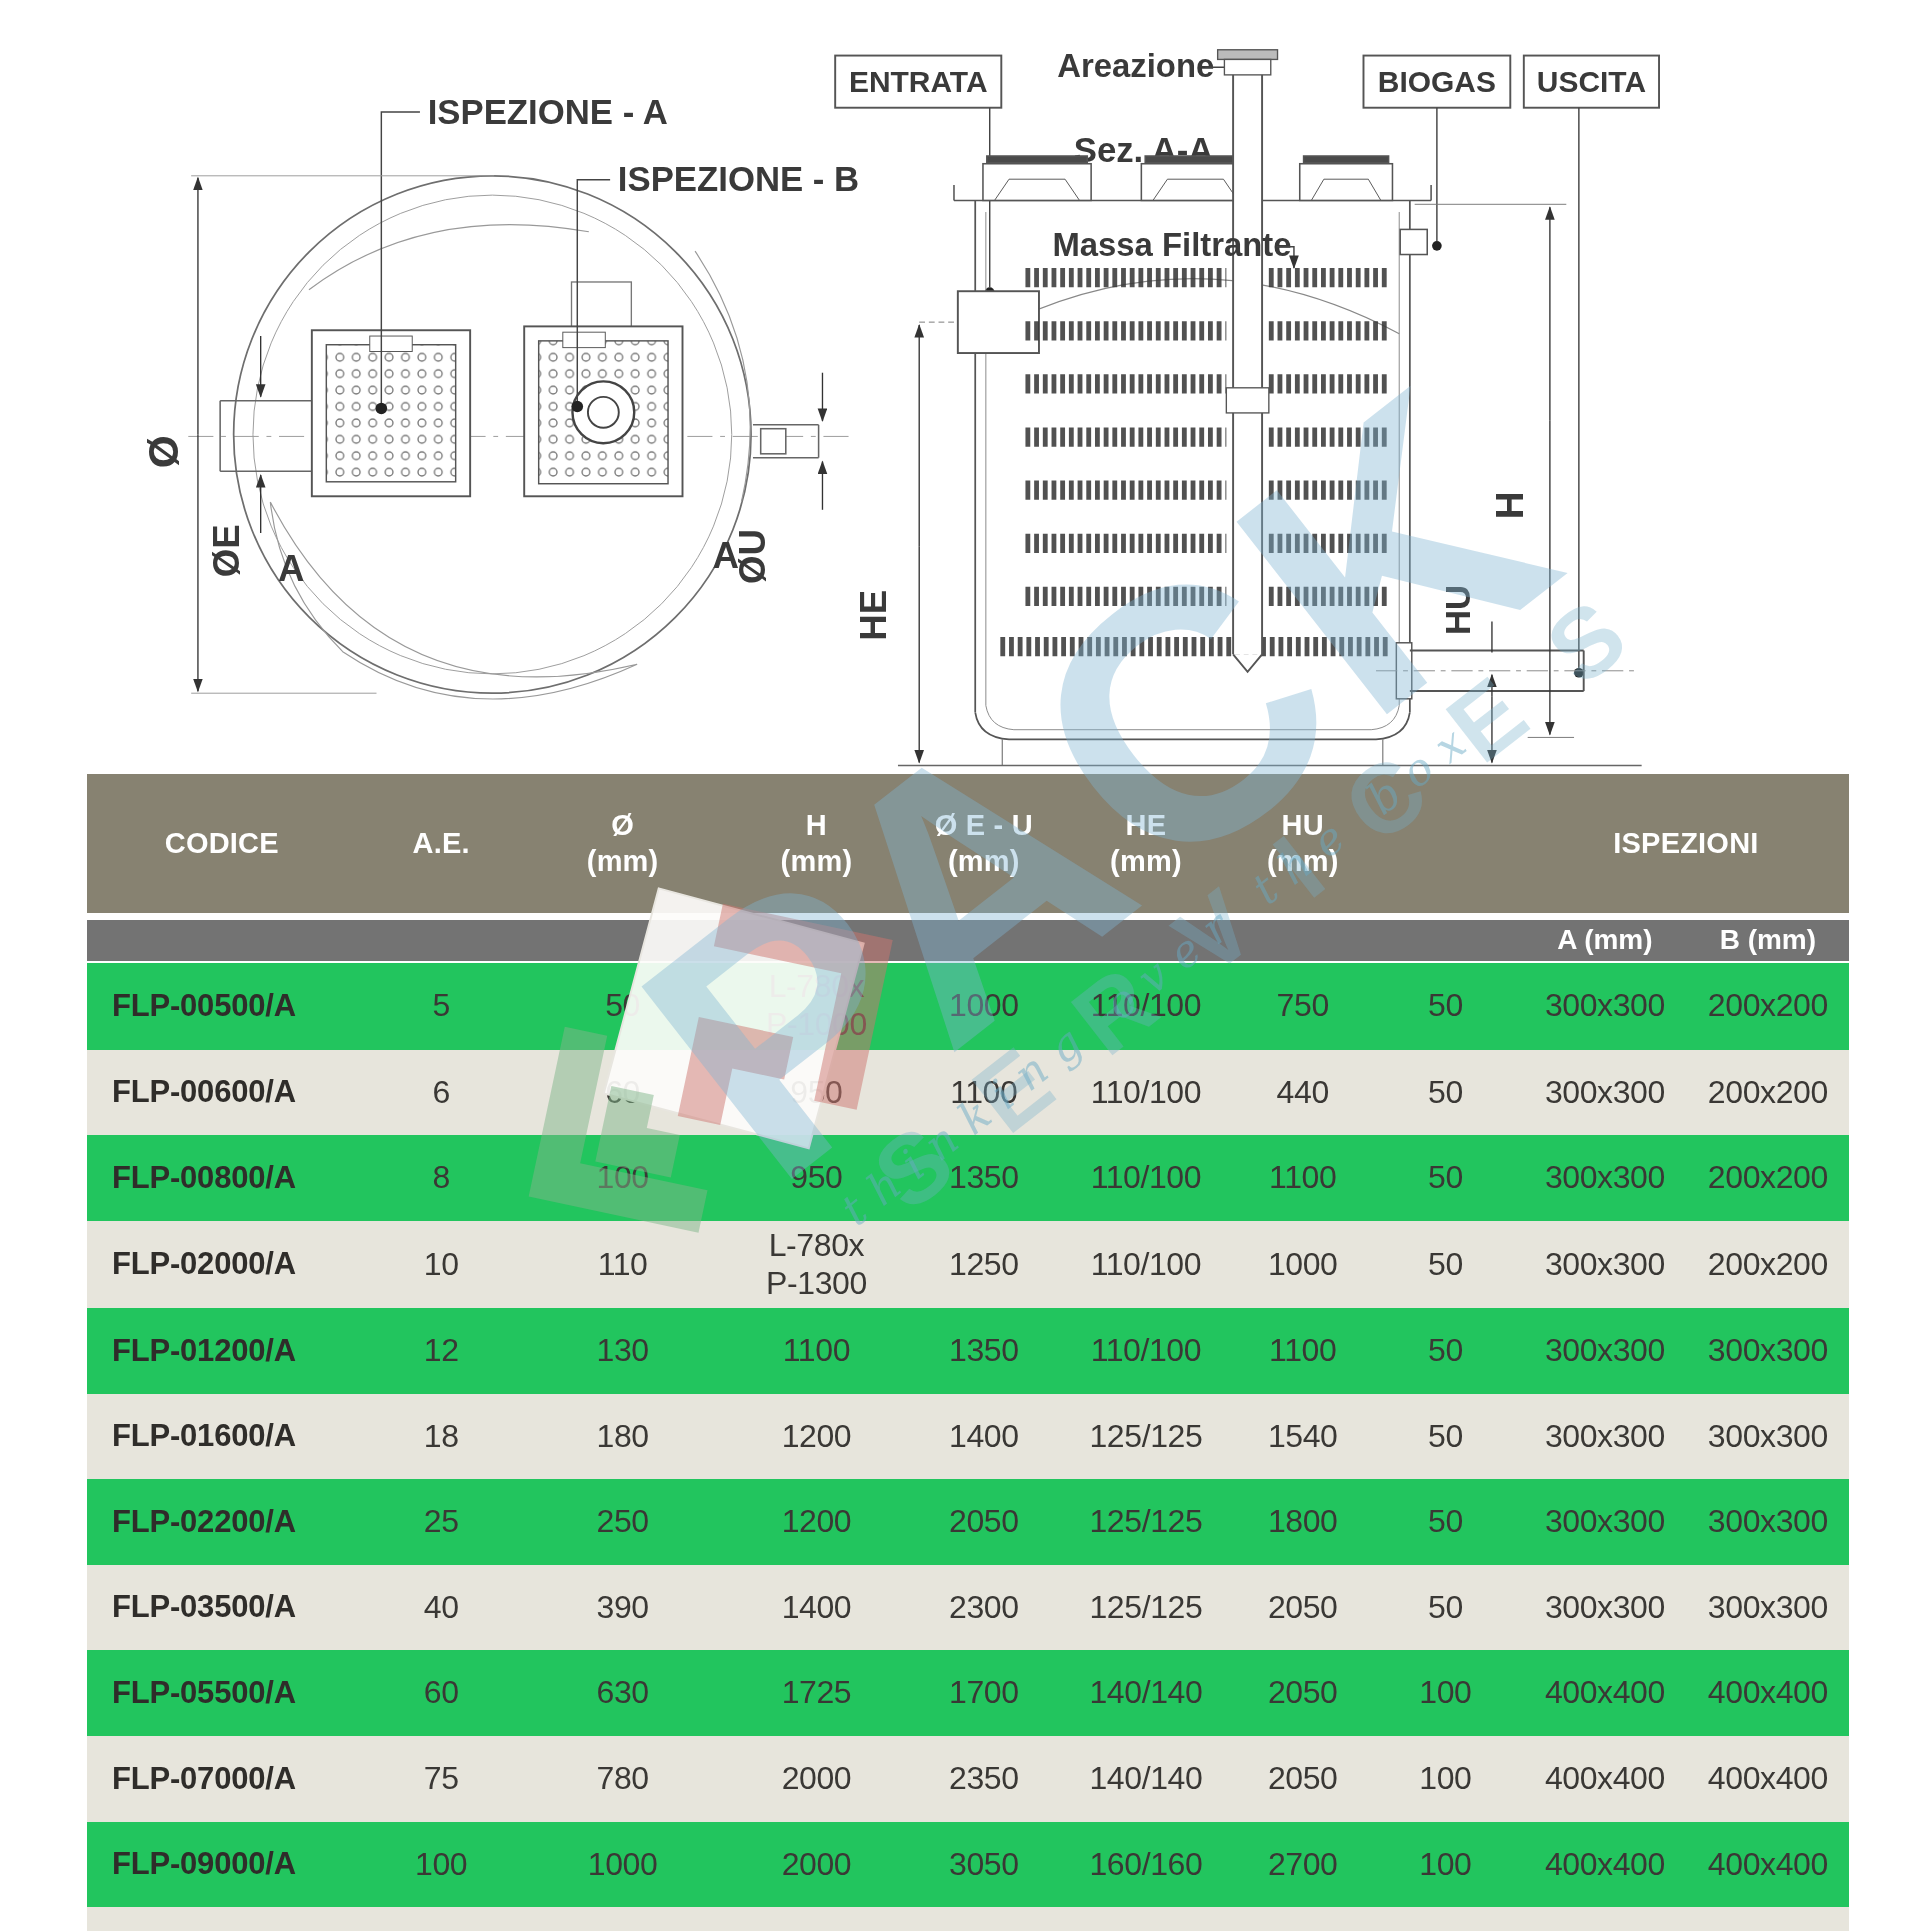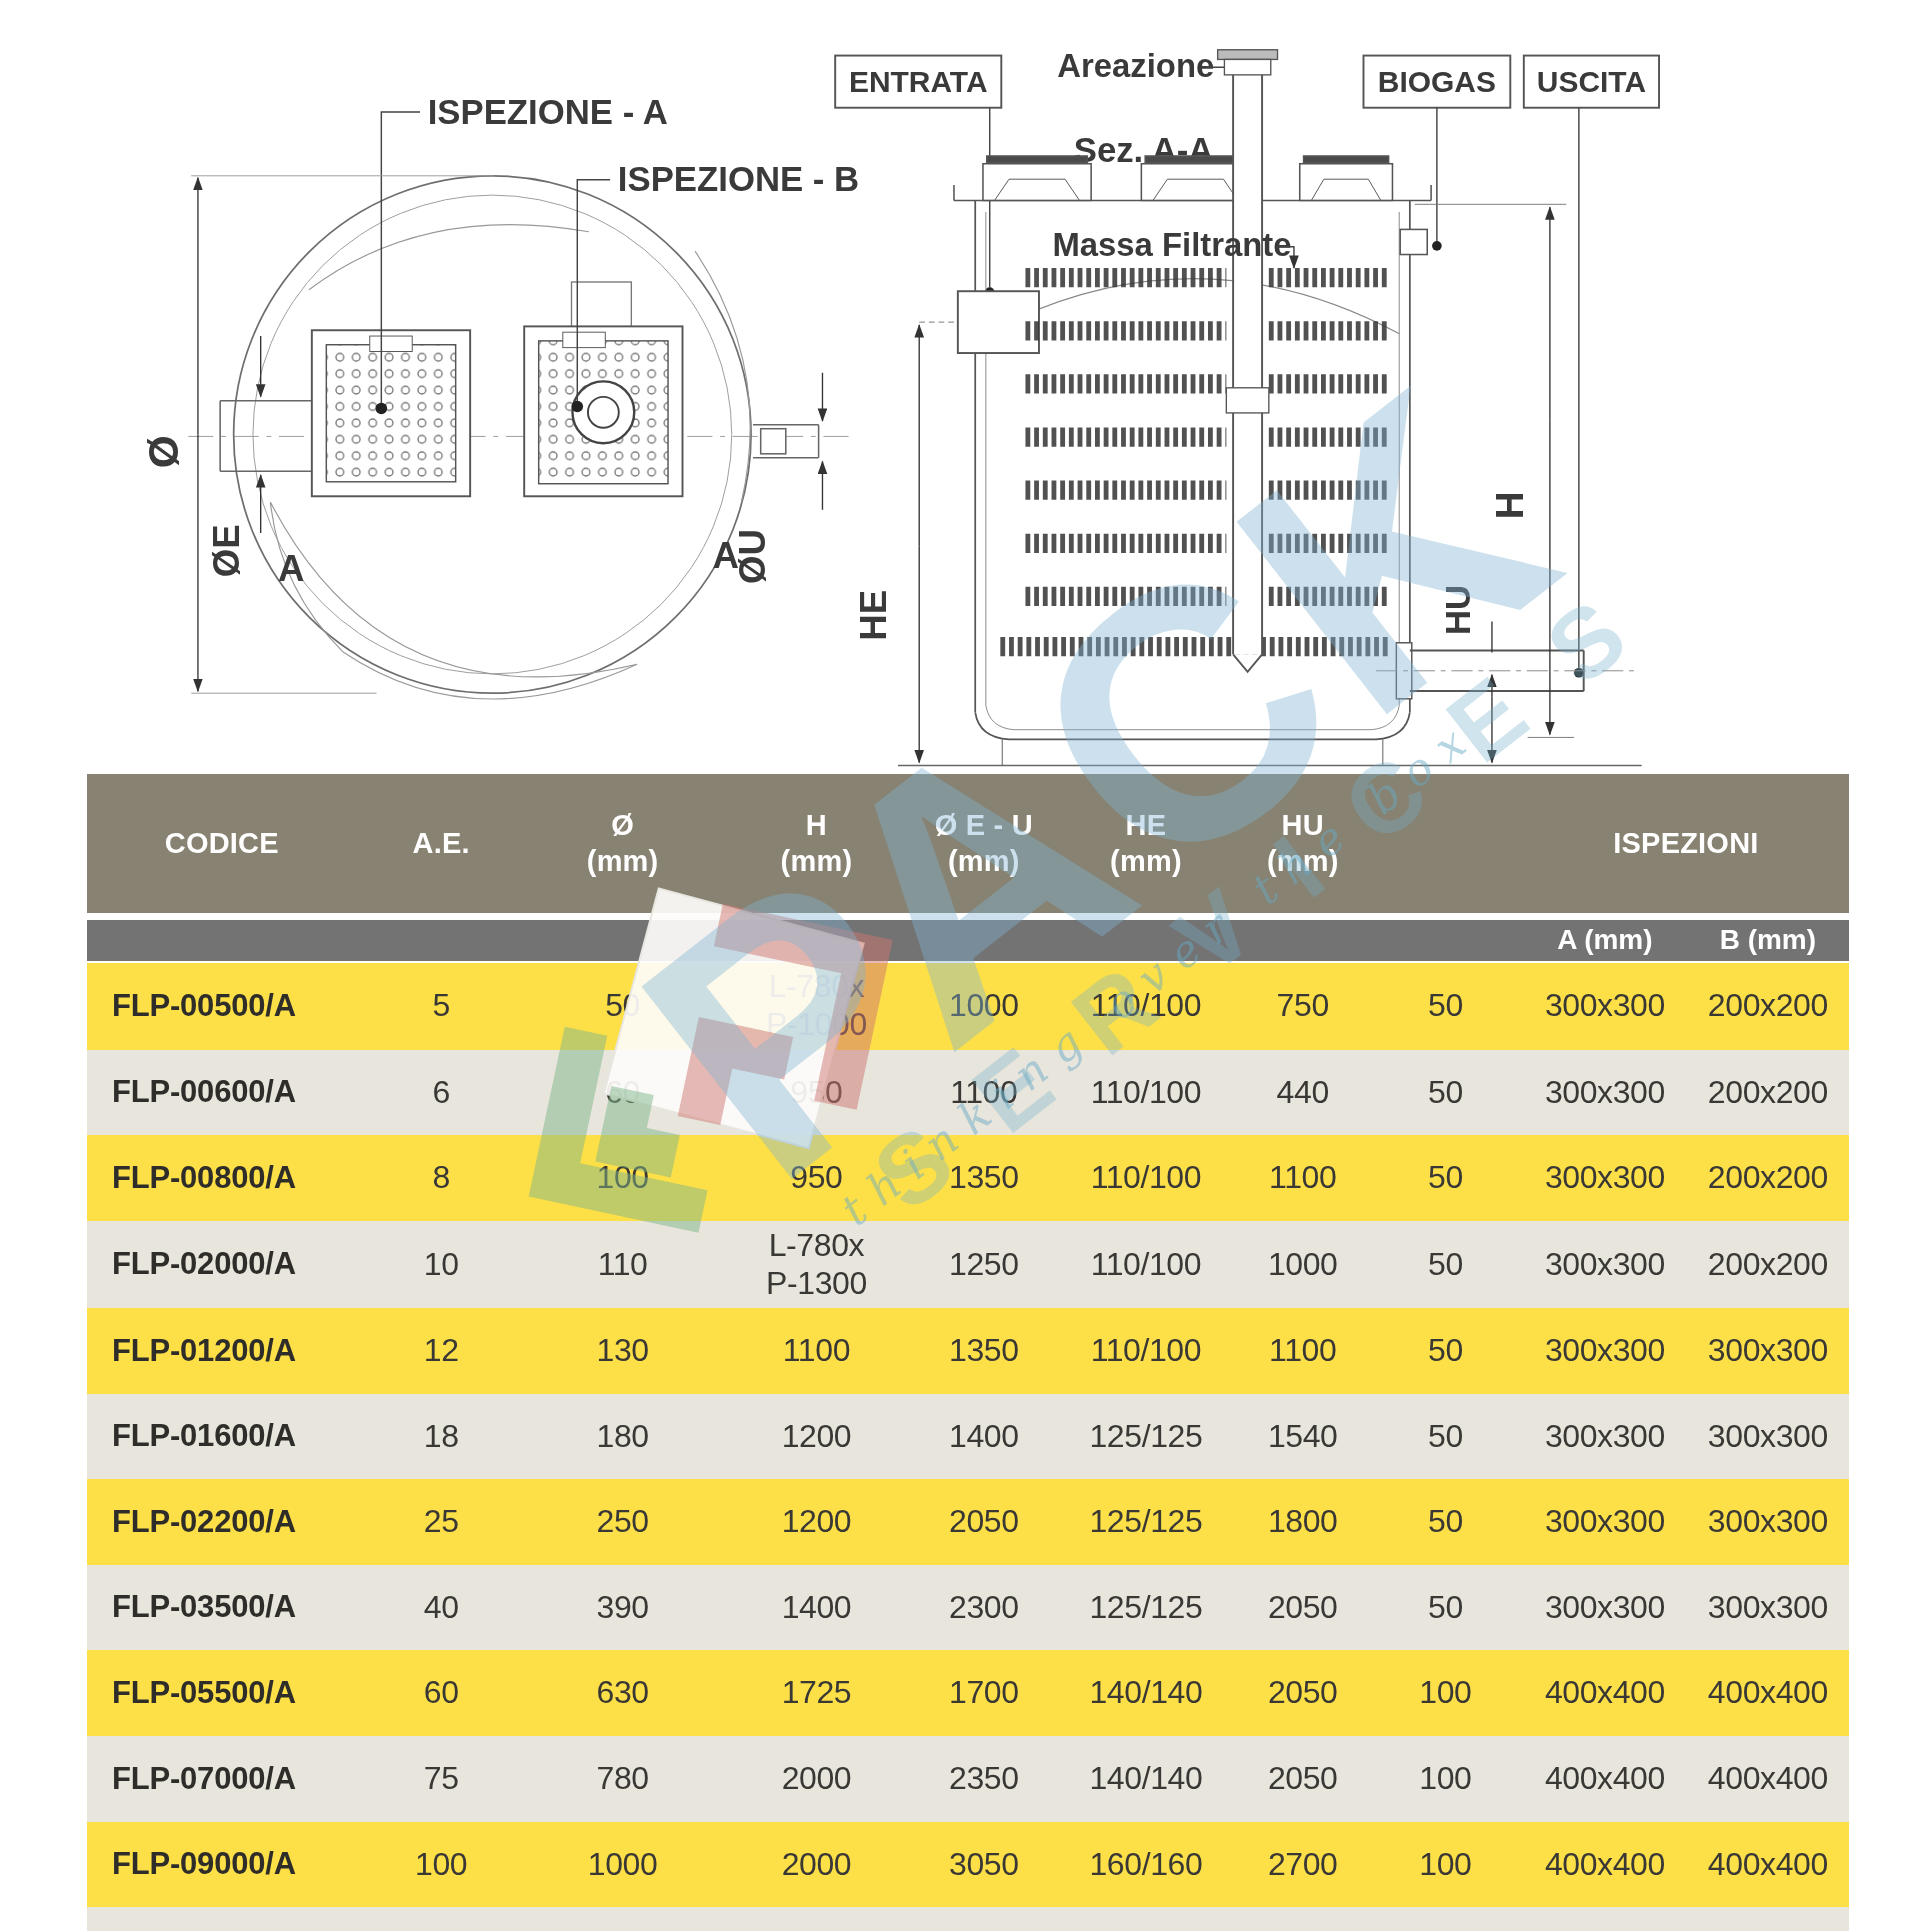--- a/index.html
+++ b/index.html
@@ -29,21 +29,21 @@
   
   .tbl{position:absolute;left:87px;top:774px;width:1762px;z-index:2;}
   .grid{display:grid;grid-template-columns:15.3% 9.6% 11% 11% 8% 10.4% 7.4% 8.8% 9.3% 9.2%;}
   .tbl-header{background:#878271;color:#fff;height:139px;align-items:center;}
   .hcell{text-align:center;font-weight:bold;font-size:29px;line-height:1.22;white-space:pre-line;
          letter-spacing:0.2px;}
   .hcell.span2{grid-column:9/11;}
   .tbl-sub{margin-top:6.8px;background:#737373;height:41px;align-items:center;color:#fff;}
   .scell{text-align:center;font-weight:bold;font-size:28px;}
   .tbl-body{margin-top:1.9px;}
-  .trow{min-height:74px;align-items:center;background:#fde047;padding:5.8px 0;}
+  .trow{min-height:74px;align-items:center;background:#22c55e;padding:5.8px 0;}
   .trow:nth-child(even){background:#e7e5dc;}
   .cell{text-align:center;font-size:32px;letter-spacing:-0.4px;white-space:pre-line;line-height:1.18;}
   .cell.codice{text-align:left;padding-left:25px;font-weight:bold;font-size:31px;color:#2f2d2a;
                letter-spacing:-0.2px;}
 </style>
 </head>
 <body>
 
 <div class="screen">
 

